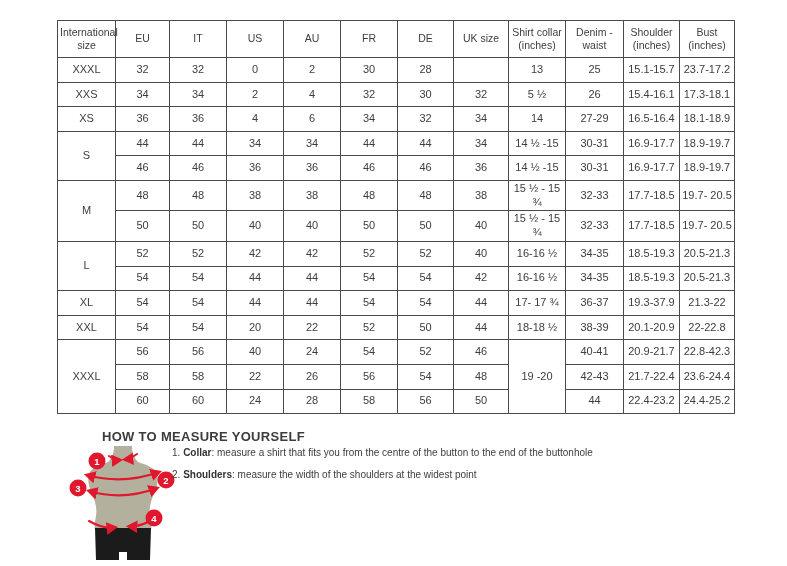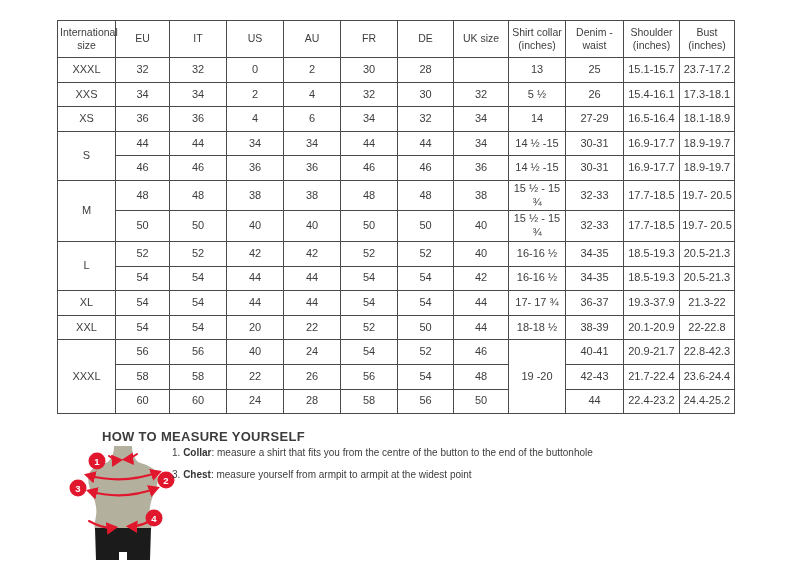--- a/index.html
+++ b/index.html
@@ -318,16 +318,16 @@
       <text class="badge-num" x="25" y="47.5">3</text>
     </g>
     <g>
       <circle class="badge-circle" cx="101" cy="74" r="8.5"></circle>
       <text class="badge-num" x="101" y="77.5">4</text>
     </g>
   </svg>
 
   <ol class="measure-list" id="measure-list">
       <li><span>1. </span><b>Collar</b><span>: measure a shirt that fits you from the centre of the button to the end of the buttonhole</span></li>
-      <li><span>3. </span><b>Chest</b><span>: measure yourself from armpit to armpit at the widest point</span></li>
+      <li><span>2. </span><b>Shoulders</b><span>: measure the width of the shoulders at the widest point</span></li>
     </ol>
 
 </div>
 
 </body></html>

